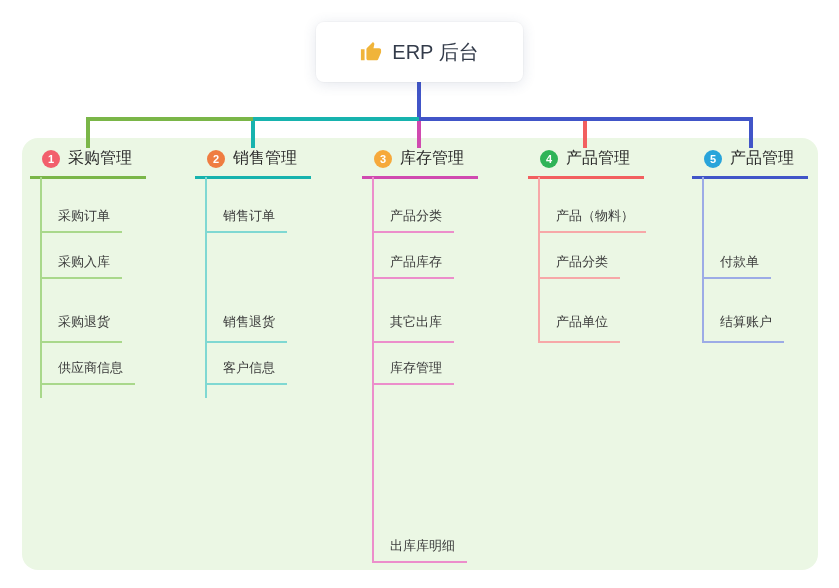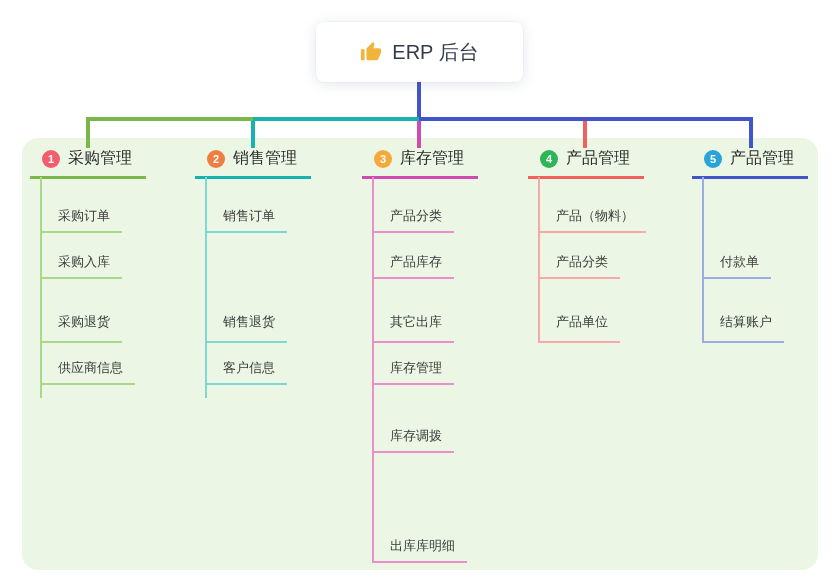--- a/index.html
+++ b/index.html
@@ -147,23 +147,20 @@
       </div>
     <div class="child c1">
         <span>产品库存</span>
       </div>
     <div class="child c2">
         <span>其它出库</span>
       </div>
     <div class="child c3">
         <span>库存管理</span>
       </div>
-    <div class="child c4">
-        <span>库存调拨</span>
-      </div>
     <div class="child c6">
         <span>出库库明细</span>
       </div>
   </div>
 
   <div class="branch b4 n3" style="--line: #f25f5f; --light: #f7a8a8; --badge: #2fb457;">
     <div class="branch-header">
       <span class="badge">4</span>
       <span>产品管理</span>
     </div>

